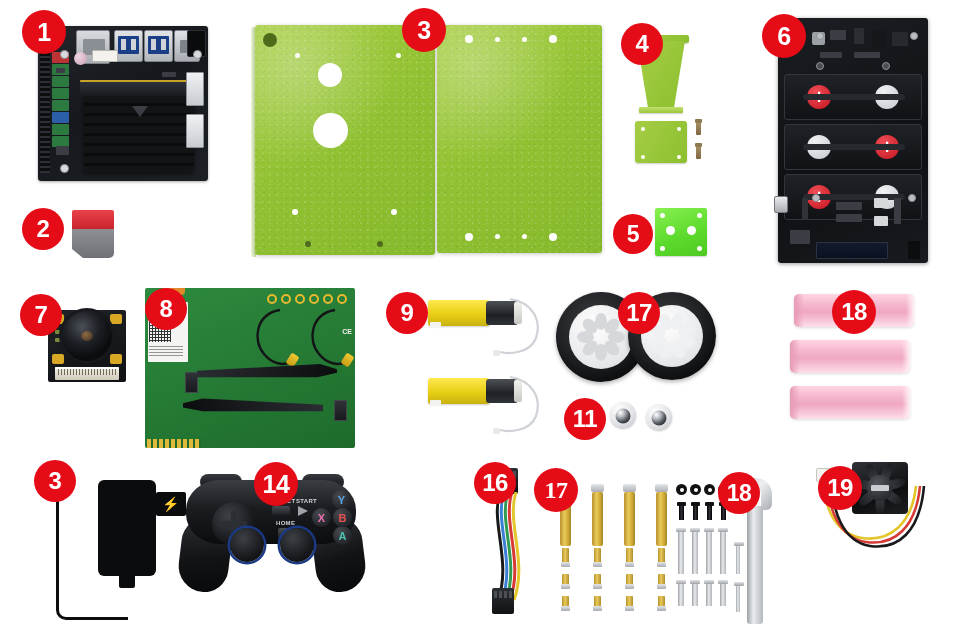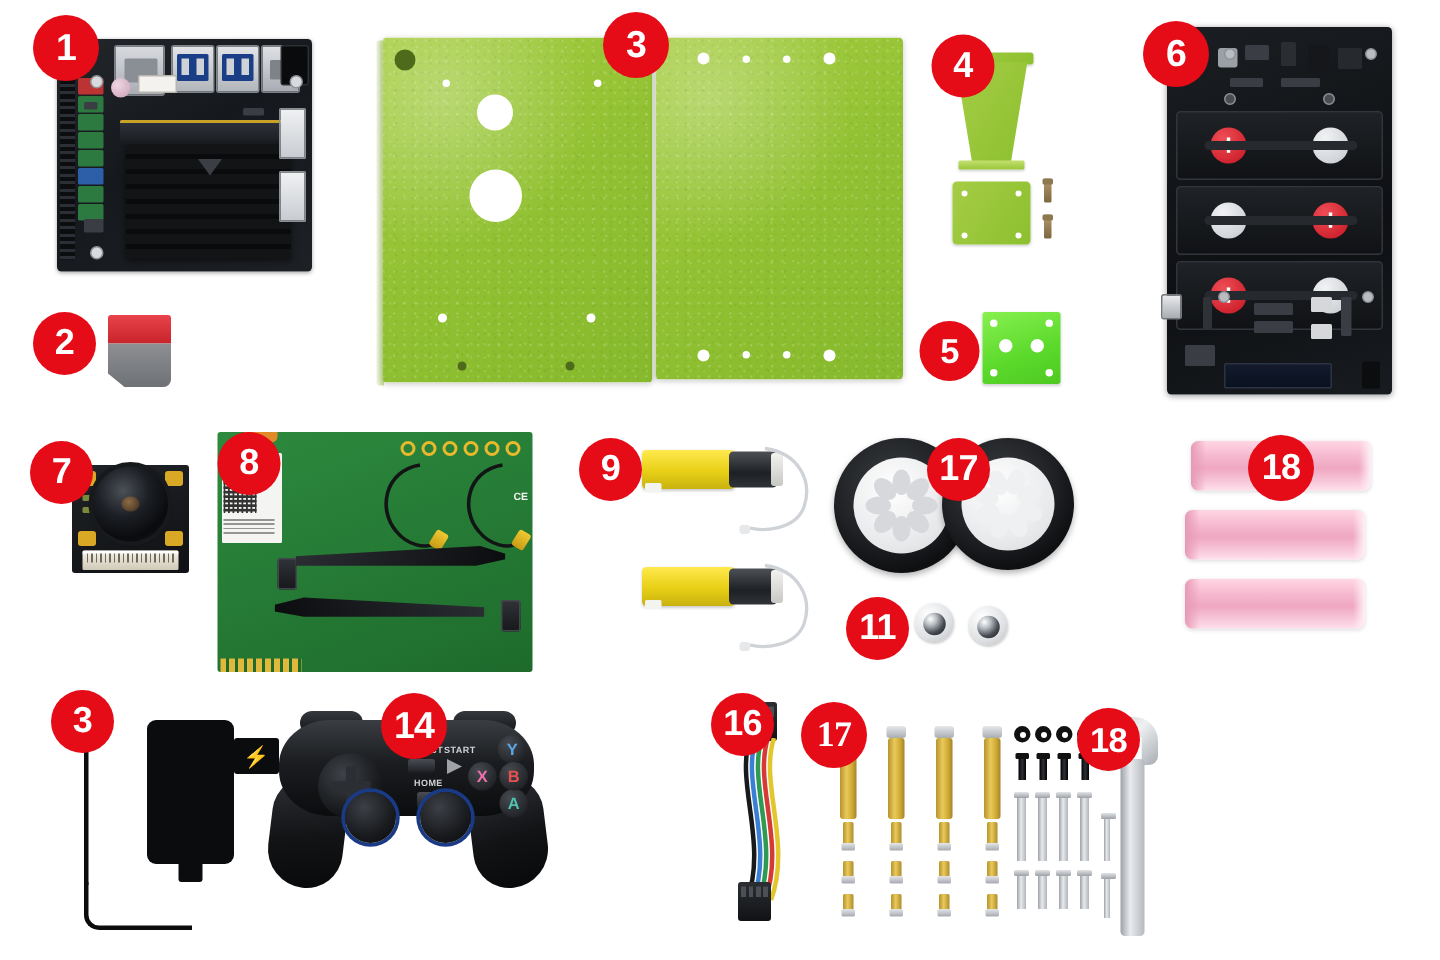--- a/index.html
+++ b/index.html
@@ -633,15 +633,34 @@
     <div class="silscrew" style="left:180px;top:108px;height:26px;"></div>
     <div class="badge" style="left:-6px; top:-4px; width:44px; height:44px; font-size:24px;font-family:Liberation Serif, serif;">17</div>
   </div>
 
   <div class="item" style="left:730px; top:478px; width:50px; height:150px;">
     <div class="wr-jaw" style="left:8px;top:0;"></div>
     <div class="wr-h" style="left:17px;top:28px;height:118px;"></div>
     <div class="badge" style="left:-12px; top:-6px; width:42px; height:42px; font-size:23px;">18</div>
   </div>
 
+  <div class="item" style="left:810px; top:462px; width:140px; height:90px;">
+    <div class="fan" style="left:42px;top:0;">
+      <div class="blade" style="transform:translate(-50%,0) rotate(0deg)   translateY(4px);"></div>
+      <div class="blade" style="transform:translate(-50%,0) rotate(51deg)  translateY(4px);"></div>
+      <div class="blade" style="transform:translate(-50%,0) rotate(102deg) translateY(4px);"></div>
+      <div class="blade" style="transform:translate(-50%,0) rotate(153deg) translateY(4px);"></div>
+      <div class="blade" style="transform:translate(-50%,0) rotate(204deg) translateY(4px);"></div>
+      <div class="blade" style="transform:translate(-50%,0) rotate(255deg) translateY(4px);"></div>
+      <div class="blade" style="transform:translate(-50%,0) rotate(306deg) translateY(4px);"></div>
+      <div class="fan-hub"></div>
+    </div>
+    <div class="fan-conn" style="left:6px;top:6px;"></div>
+    <svg style="position:absolute;left:10px;top:18px;" width="116" height="70">
+      <path d="M6 0 C2 26, 16 54, 42 58 C70 62, 92 44, 96 6" stroke="#e3c52c" stroke-width="2.6" fill="none"></path>
+      <path d="M10 0 C6 28, 20 58, 46 62 C74 66, 96 48, 100 6" stroke="#d63a34" stroke-width="2.6" fill="none"></path>
+      <path d="M14 0 C10 30, 24 62, 50 66 C78 70, 100 52, 104 6" stroke="#18191b" stroke-width="2.6" fill="none"></path>
+    </svg>
+    <div class="badge" style="left:8px; top:4px; width:44px; height:44px; font-size:24px;">19</div>
+  </div>
 
 
 </div>
 
 </body></html>

